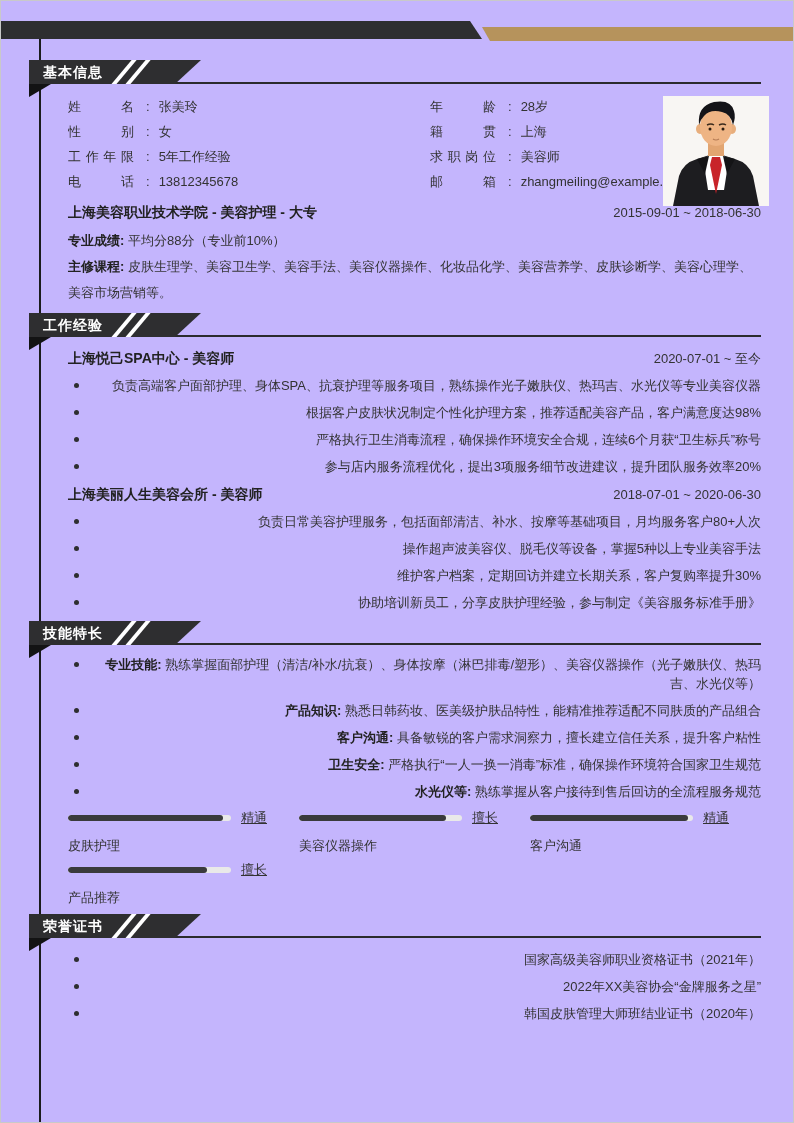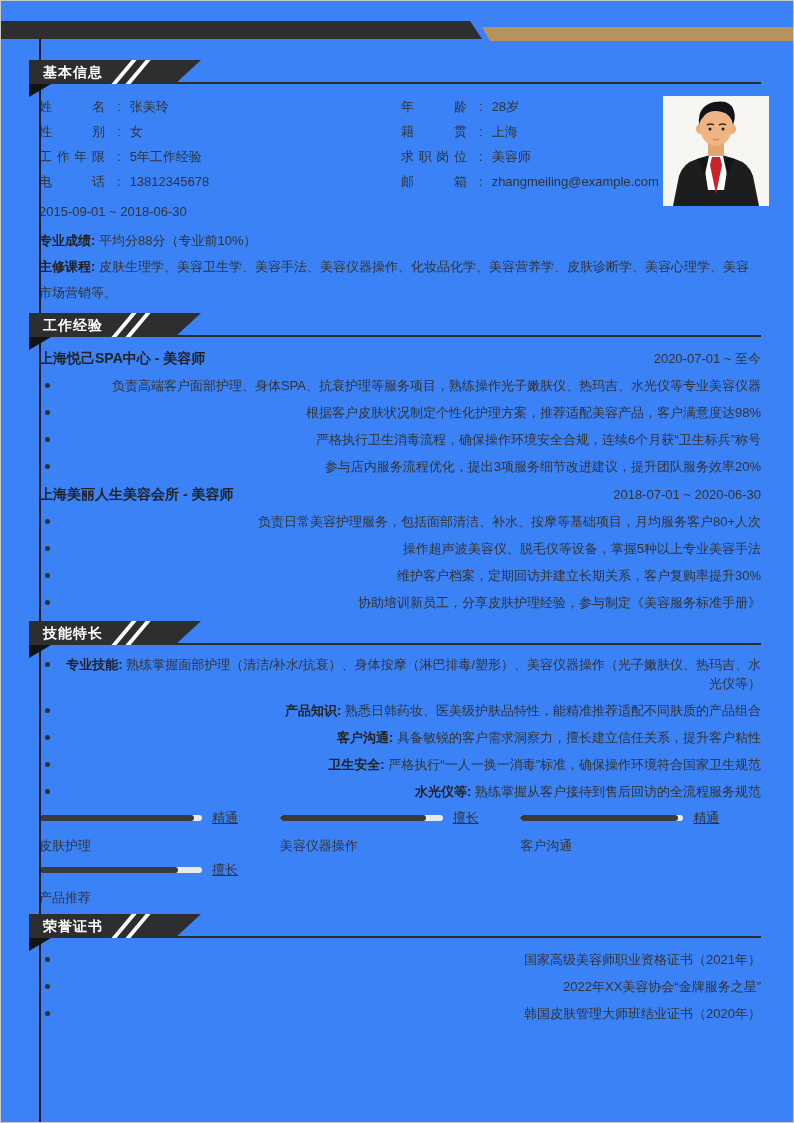--- a/index.html
+++ b/index.html
@@ -1,20 +1,20 @@
 <!DOCTYPE html>
 <html><head>
 <meta charset="utf-8">
 <style>
   * { margin:0; padding:0; box-sizing:border-box; }
   html,body { background:#e9e9e9; }
   body { font-family:"Liberation Sans","DejaVu Sans",sans-serif; }
   .page {
     position:relative; width:794px; height:1123px; margin:0 auto;
-    background:#3b82f6; border:1px solid #c9c9c9; overflow:hidden;
+    background:#c4b5fd; border:1px solid #c9c9c9; overflow:hidden;
     color:#333; font-size:13px;
   }
   
   .banner { position:absolute; top:20px; left:0; right:0; height:20px; }
   .banner .dark {
     position:absolute; top:0; left:0; right:0; height:18px; background:#2e2e30;
     clip-path:polygon(0 0, 469px 0, 481px 100%, 0 100%);
   }
   .banner .gold {
     position:absolute; top:6px; left:0; right:0; height:14px; background:#b6935c;
@@ -39,21 +39,21 @@
   .stripe {
     position:absolute; top:-4px; width:5px; height:34px; background:#fff;
     transform:skewX(-40deg); transform-origin:top left;
   }
   .s1 { left:106px; } .s2 { left:120px; }
   .fold {
     position:absolute; left:-10px; top:24px; width:22px; height:13px;
     background:#131314; clip-path:polygon(0 0, 100% 0, 0 100%);
   }
   
-  .block { margin-left:38px; margin-right:32px; }
+  .block { margin-left:67px; margin-right:32px; }
   
   .info-wrap { margin-top:10px; display:grid; grid-template-columns:362px 1fr; column-gap:0; }
   .info-row { height:25px; line-height:25px; white-space:nowrap; overflow:hidden; }
   .f-label { display:inline-block; width:66px; text-align:justify; text-align-last:justify; color:#333; vertical-align:top; }
   .f-colon { display:inline-block; margin:0 9px 0 12px; }
   .photo {
     position:absolute; top:95px; right:24px; width:106px; height:110px;
     background:#f8f6f3; z-index:5;
   }
   
@@ -149,20 +149,21 @@
       </div>
       <div class="info-row">
         <span class="f-label">邮箱</span><span class="f-colon">:</span><span>zhangmeiling@example.com</span>
       </div>
     </div>
   </div>
 
 
   <div class="block" style="margin-top:8px">
     <div class="head-row">
+      <span class="h-title">上海美容职业技术学院 - 美容护理 - 大专</span>
       <span class="h-date">2015-09-01 ~ 2018-06-30</span>
     </div>
     <div class="edu-lines">
       <div>
         <span class="lbl-b">专业成绩:</span>
         <span>平均分88分（专业前10%）</span>
       </div>
       <div>
         <span class="lbl-b">主修课程:</span>
         <span>皮肤生理学、美容卫生学、美容手法、美容仪器操作、化妆品化学、美容营养学、皮肤诊断学、美容心理学、美容市场营销等。</span>

